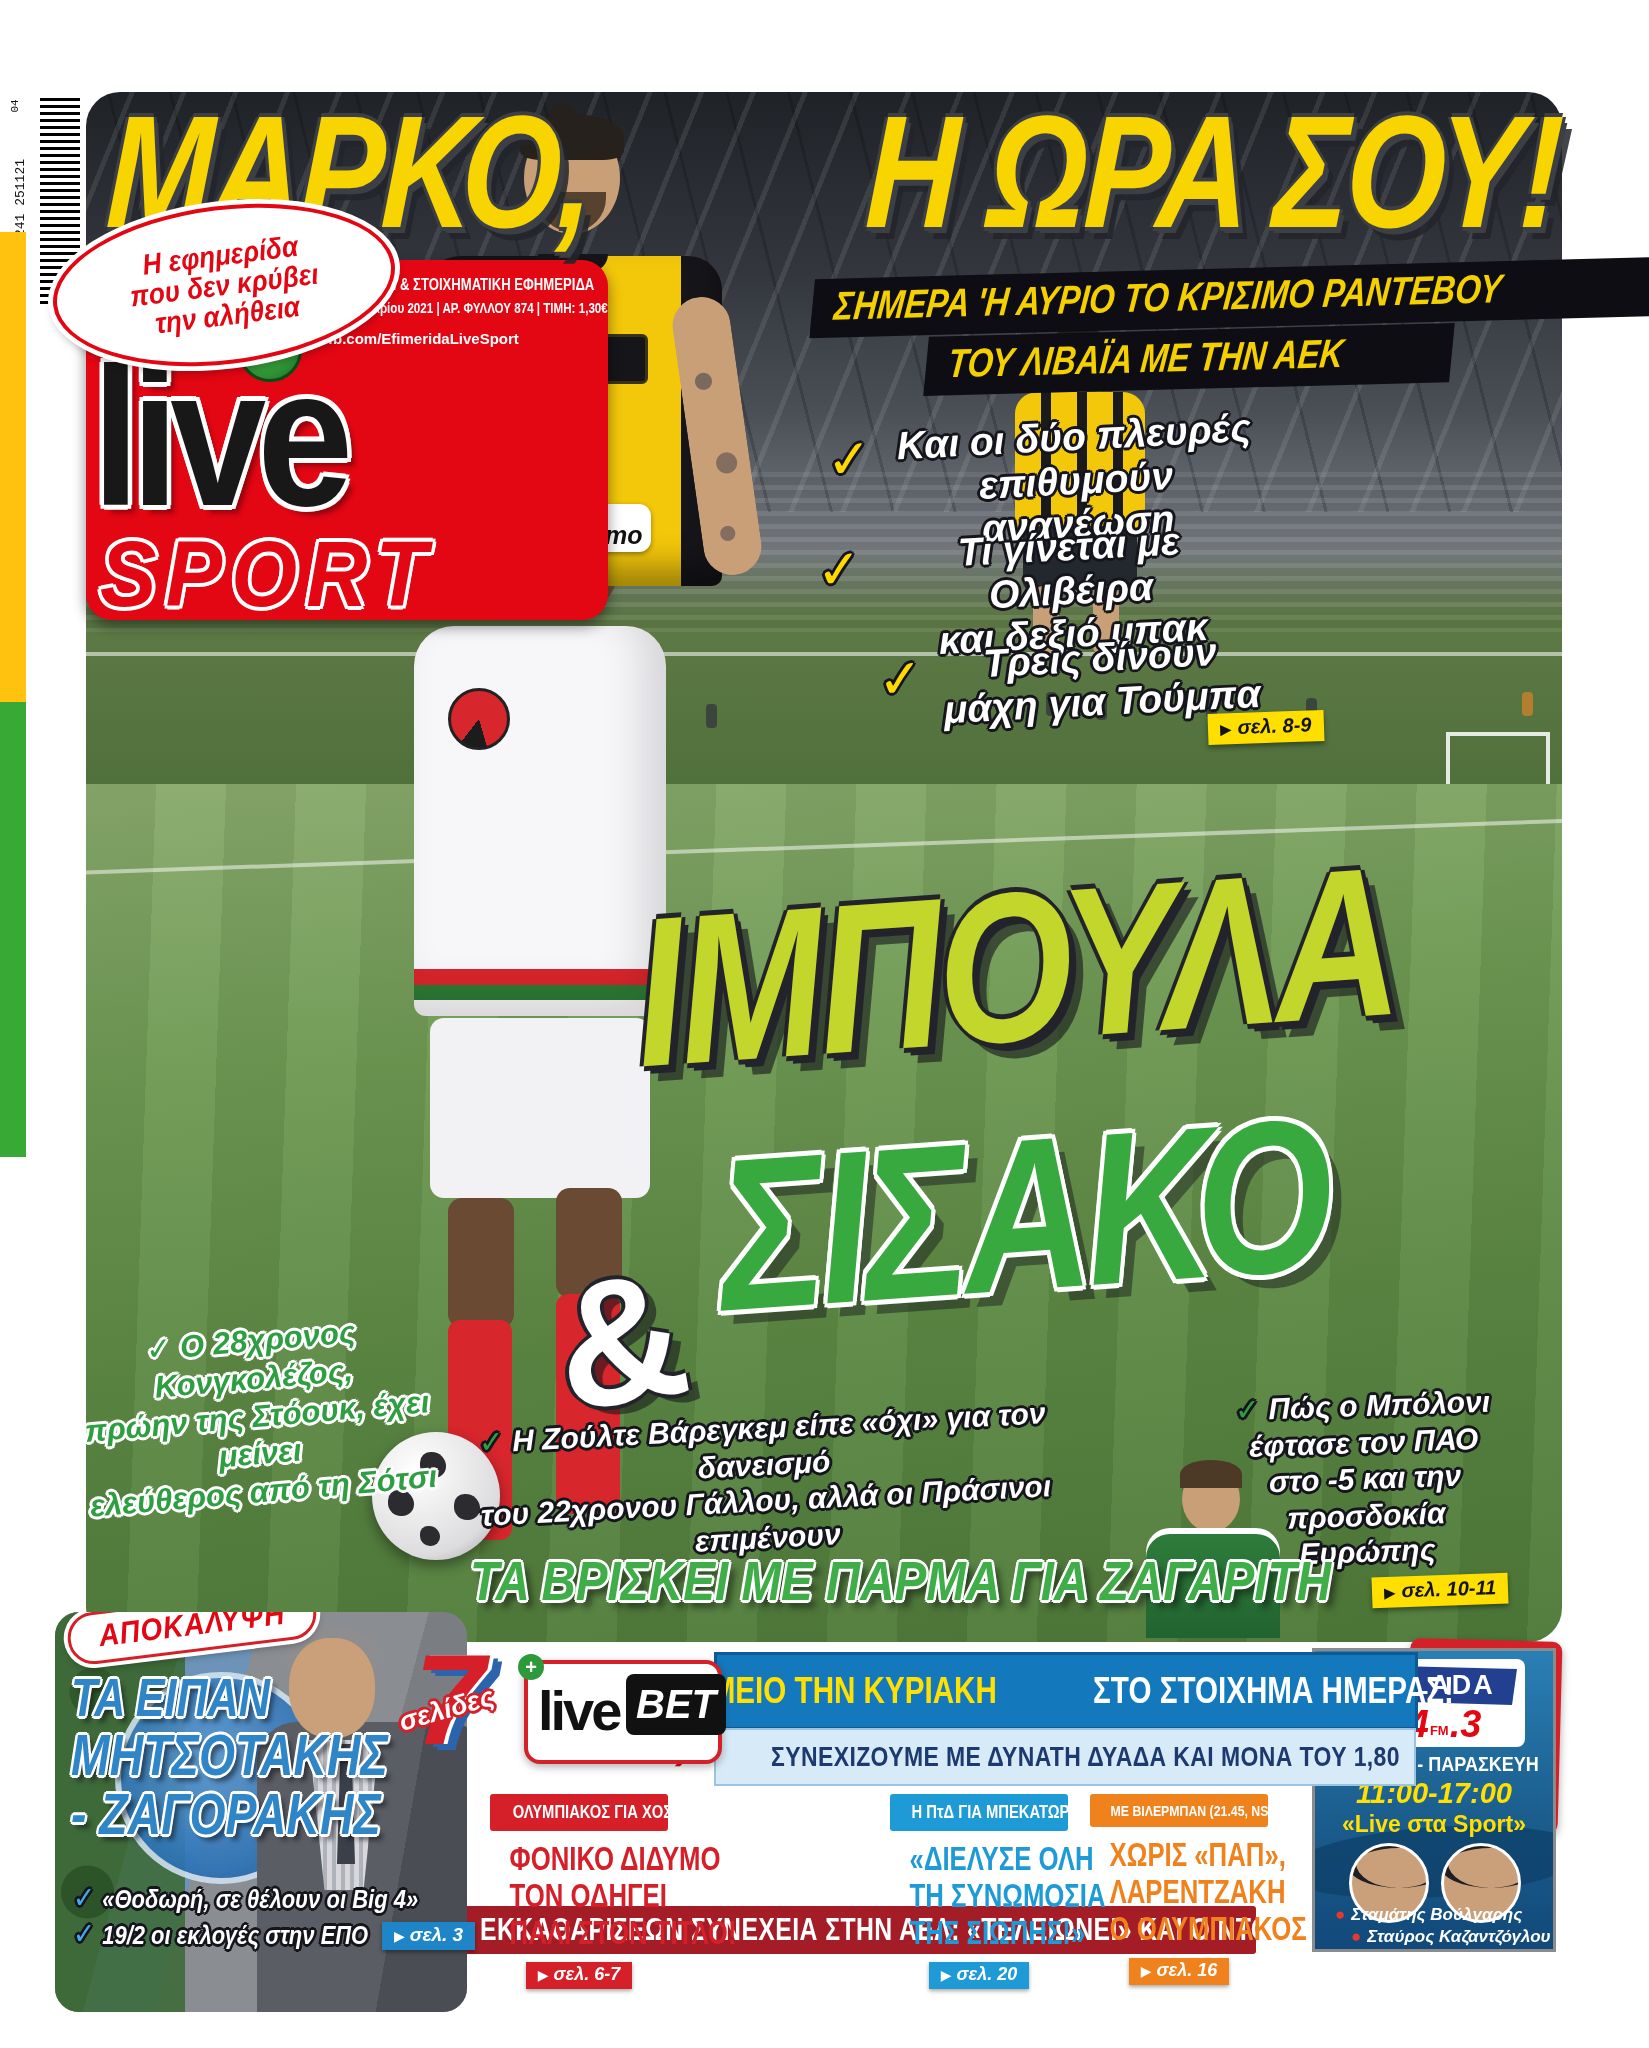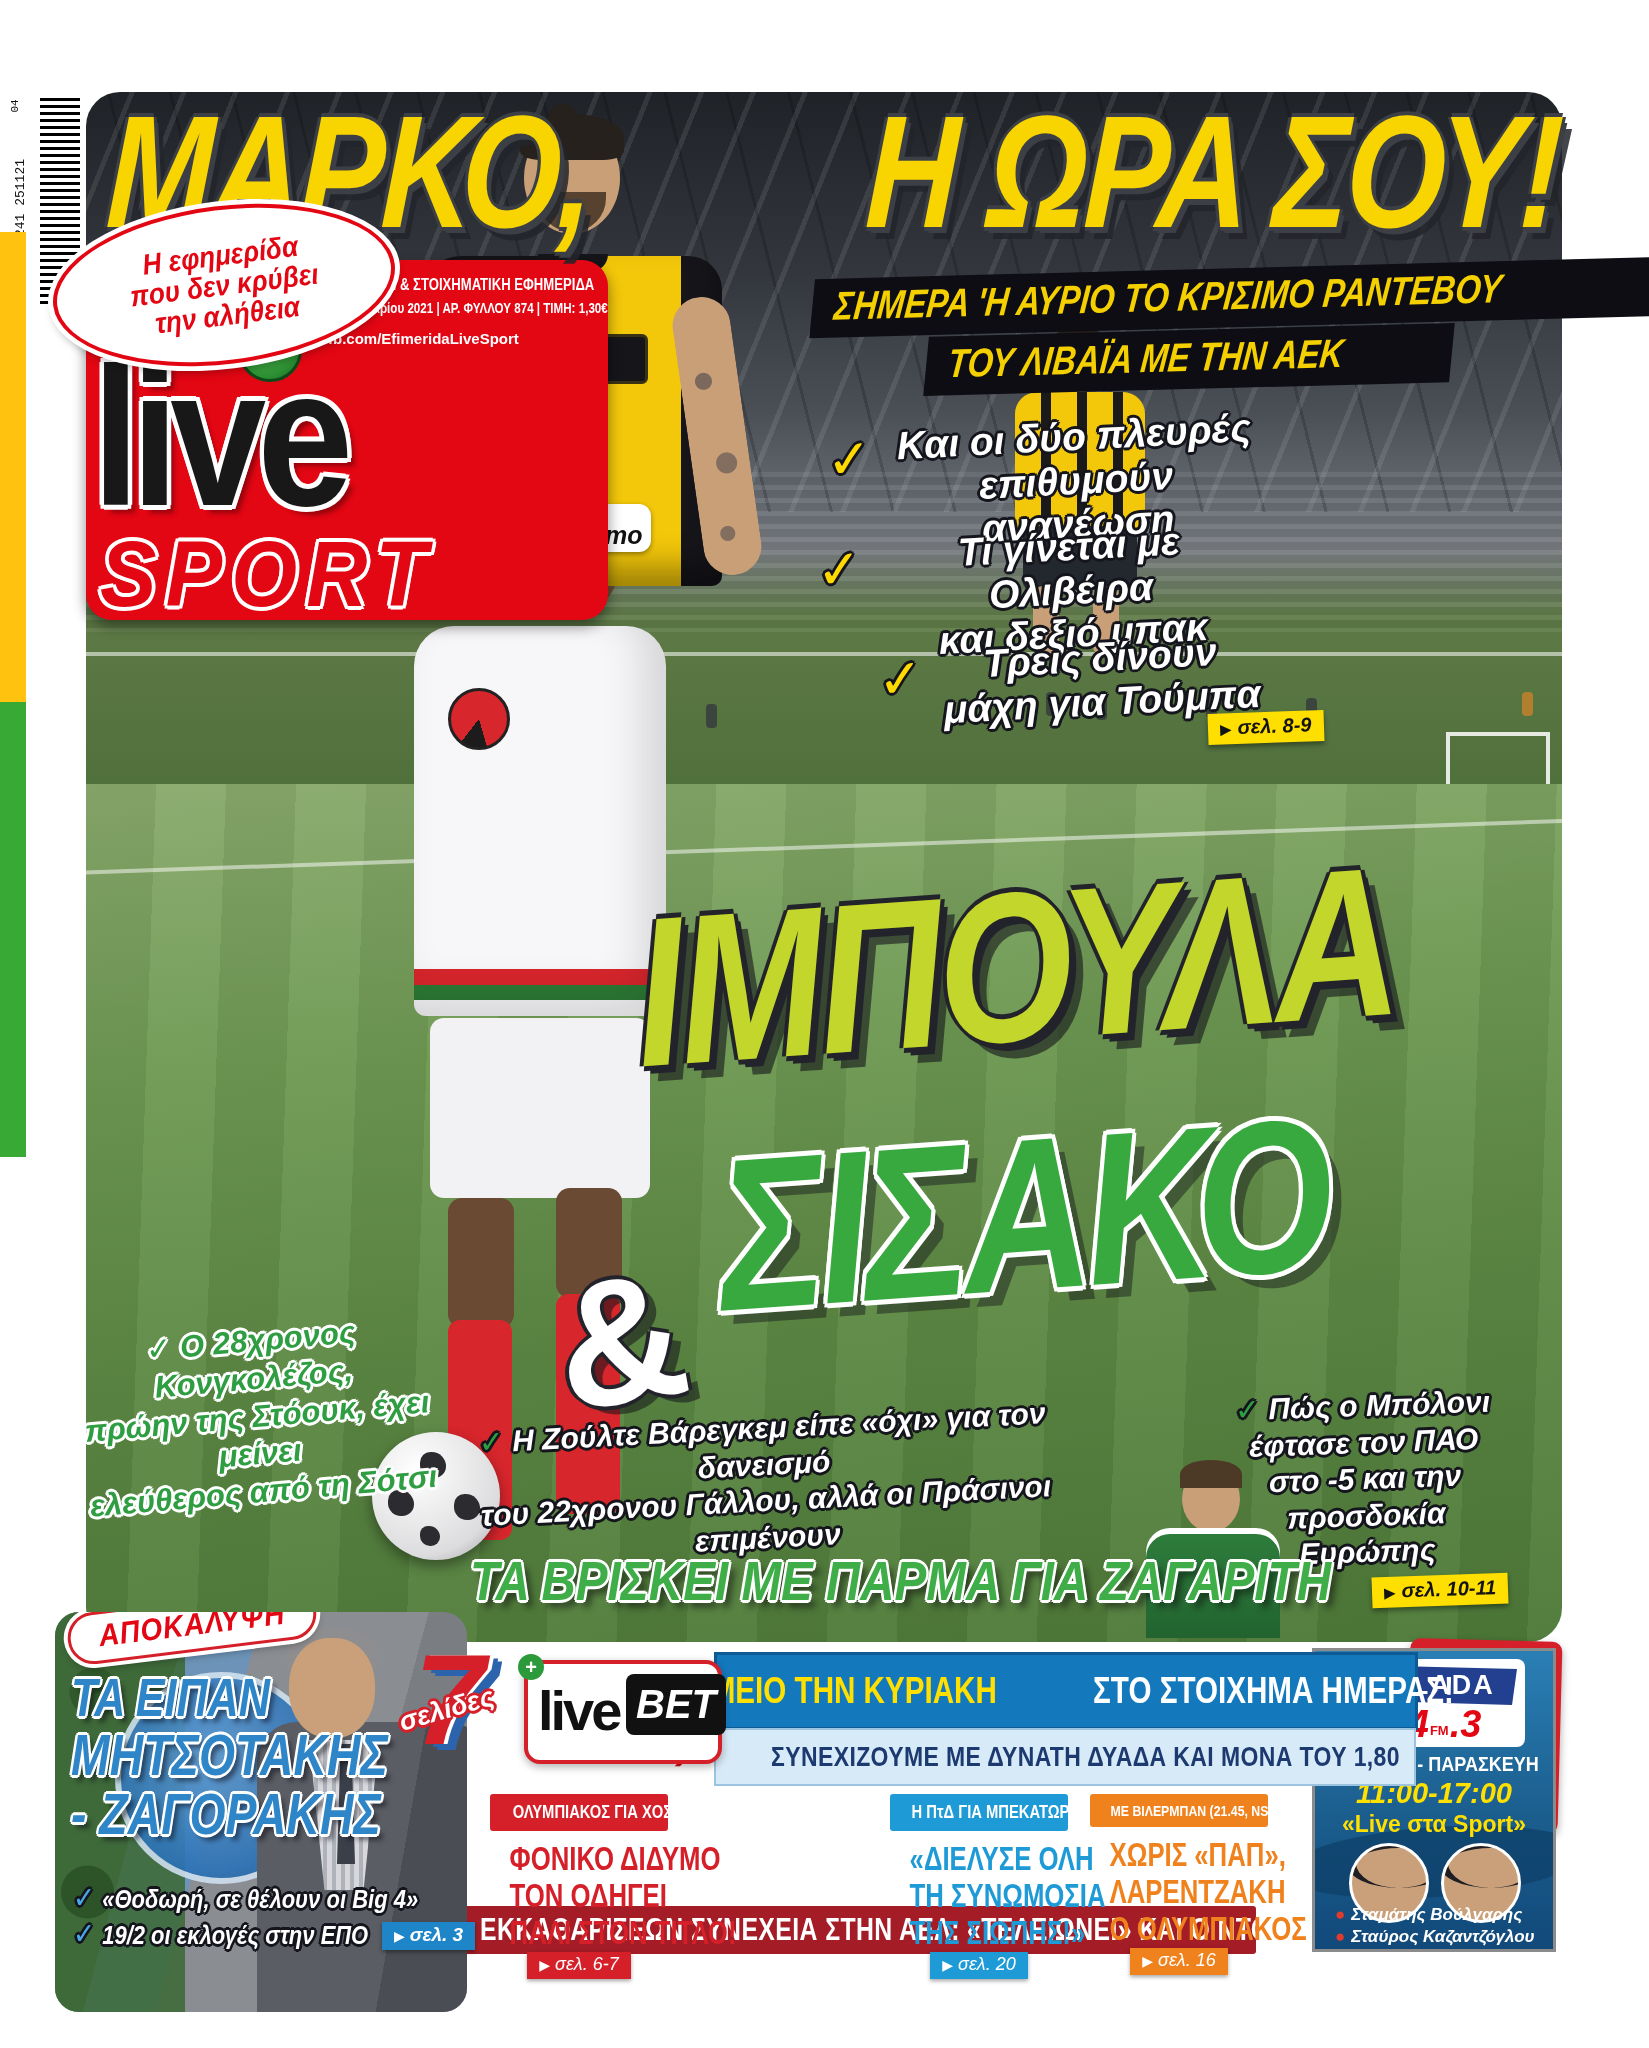--- a/index.html
+++ b/index.html
@@ -202,21 +202,21 @@
   .ribbon .cross:before,.ribbon .cross:after{content:"";position:absolute;background:#2b64ad;border:3px solid #fff}
   .ribbon .cross:before{left:18px;top:0;width:16px;height:52px}
   .ribbon .cross:after{left:0;top:18px;width:52px;height:16px}
   .ribbon .rl{position:absolute;left:74px;top:18px;color:#fff;font-weight:900;font-style:italic;font-size:20px;line-height:1.3;
     transform:scaleX(.85);transform-origin:left}
   .col{z-index:3;width:178px;text-align:center}
   .col .tag{color:#fff;font-weight:900;font-size:18px;padding:8px 2px;border-radius:3px;white-space:nowrap;overflow:hidden}
   .col .tag i{display:inline-block;font-style:normal;transform:scaleX(.82)}
   .col .hl{margin-top:10px;font-weight:900;font-size:33px;line-height:1.12;white-space:nowrap}
   .col .hl div{transform:scaleX(.78)}
-  .pageref-c{display:inline-block;color:#fff;font-weight:400;font-style:italic;font-size:18px;
+  .pageref-c{display:inline-block;margin-top:10px;color:#fff;font-weight:700;font-style:italic;font-size:18px;
     padding:2px 12px 4px;box-shadow:0 2px 4px rgba(0,0,0,.35);white-space:nowrap}
   .botstrip{left:120px;top:1906px;width:1136px;height:48px;background:#a31c26;z-index:1;border-radius:3px;
     display:flex;align-items:center}
   .botstrip b{margin-left:360px;color:#fff;font-weight:900;font-size:31px;white-space:nowrap;display:inline-block;
     transform:scaleX(.8);transform-origin:left;letter-spacing:.5px}
 
   
   .radio{left:1312px;top:1648px;width:238px;height:298px;z-index:2;border:3px solid #8b8b8b;
     background:linear-gradient(180deg,#2a7fb5,#1b5e8e 55%,#11497a);overflow:hidden}
   .rad-wave{position:absolute;left:-30px;top:176px;width:300px;height:70px;background:#0d3f66;border-radius:50%;opacity:.7;transform:rotate(-4deg)}
@@ -521,18 +521,18 @@
     <div class="rad-show">«Live στα Sport»</div>
     <div class="host" style="left:34px;top:192px">
         <div class="hp"></div>
       </div>
     <div class="host" style="left:126px;top:192px">
         <div class="hp"></div>
       </div>
     <div class="rad-host" style="left:20px;top:254px">
       <span class="dot">●</span><span>Σταμάτης Βούλγαρης</span>
     </div>
-    <div class="rad-host" style="left:20px;top:276px">
+    <div class="rad-host" style="left:36px;top:276px">
       <span class="dot">●</span><span>Σταύρος Καζαντζόγλου</span>
     </div>
   </div>
 
 </div>
 
 </body></html>

